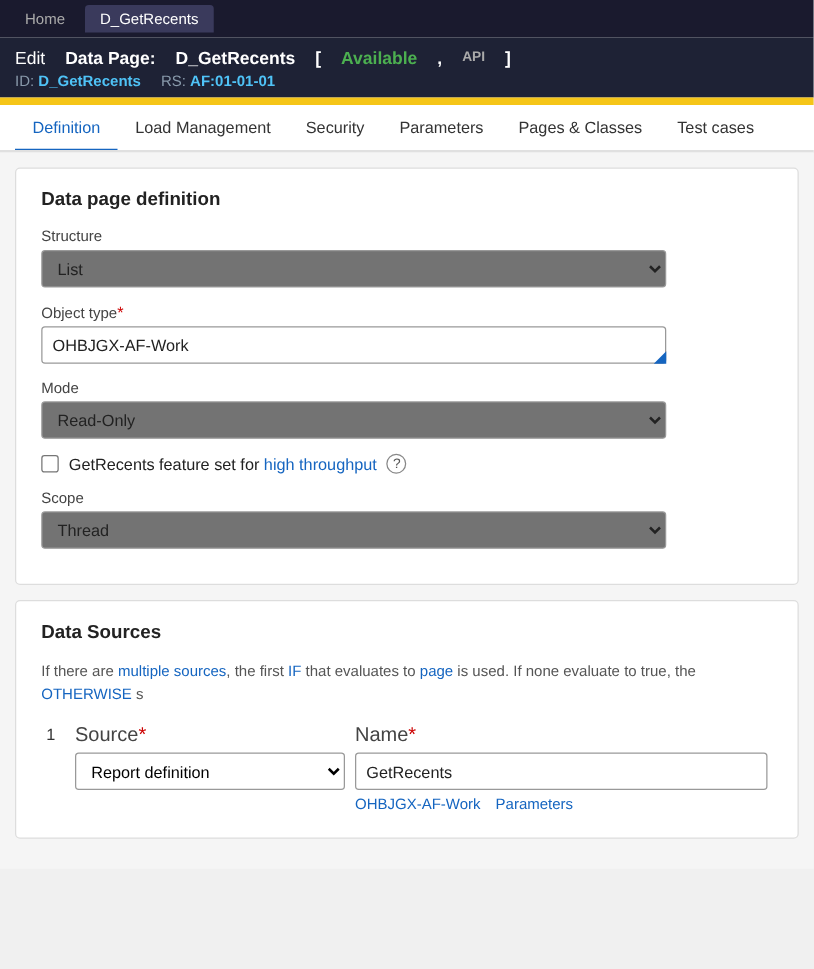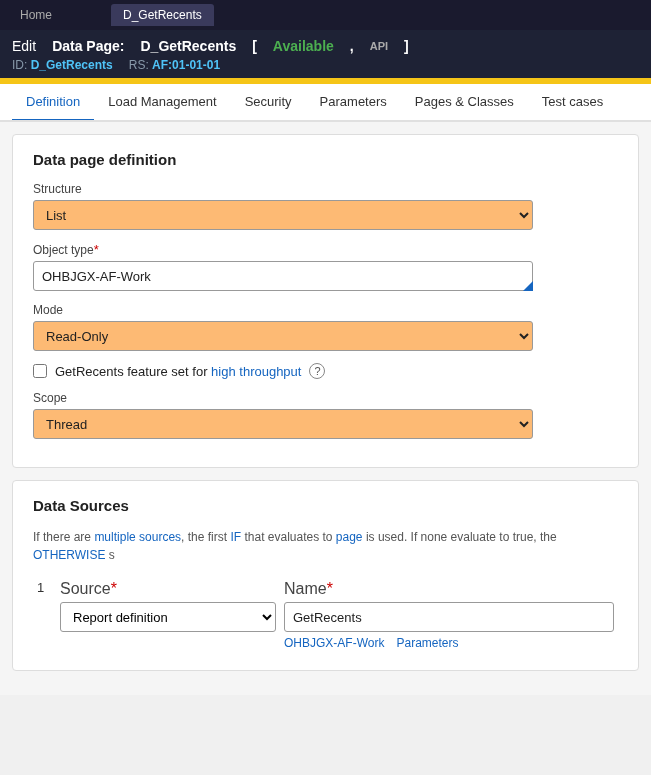--- a/index.html
+++ b/index.html
@@ -5,21 +5,20 @@
     * { box-sizing: border-box; margin: 0; padding: 0; }
     body { font-family: Arial, sans-serif; font-size: 13px; background: #f0f0f0; width: 651px; }
 
     
     .top-nav {
       background: #1a1a2e;
       display: flex;
       align-items: center;
       height: 30px;
       padding: 0 8px;
-      gap: 43px;
     }
     .top-nav .tab {
       background: #2d2d4e;
       color: #ccc;
       padding: 4px 12px;
       font-size: 12px;
       cursor: pointer;
       border-radius: 3px 3px 0 0;
     }
     .top-nav .tab.active {
@@ -118,21 +117,21 @@
       margin-bottom: 4px;
     }
     .field-label .required { color: #c00; font-size: 13px; }
     .field-select {
       width: 100%;
       max-width: 500px;
       padding: 5px 8px;
       border: 1px solid #999;
       border-radius: 3px;
       font-size: 13px;
-      background: #fdba74;
+      background: #737373;
       appearance: auto;
       color: #222;
       height: 30px;
     }
     .field-input {
       width: 100%;
       max-width: 500px;
       padding: 5px 8px;
       border: 1px solid #999;
       border-radius: 3px;

